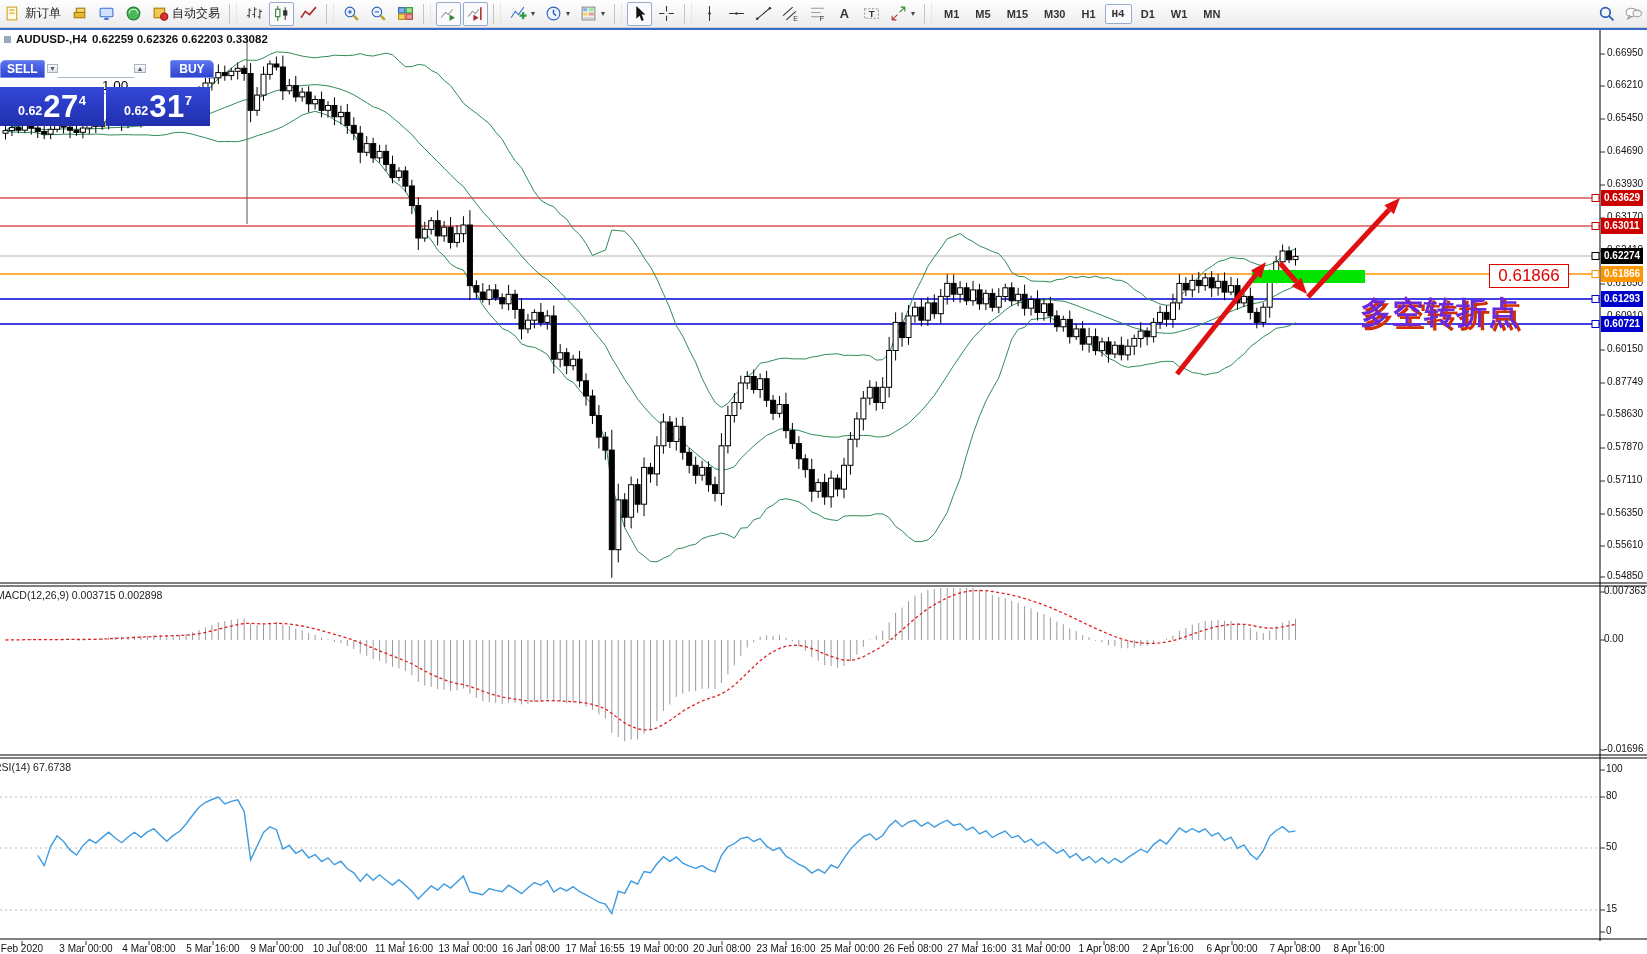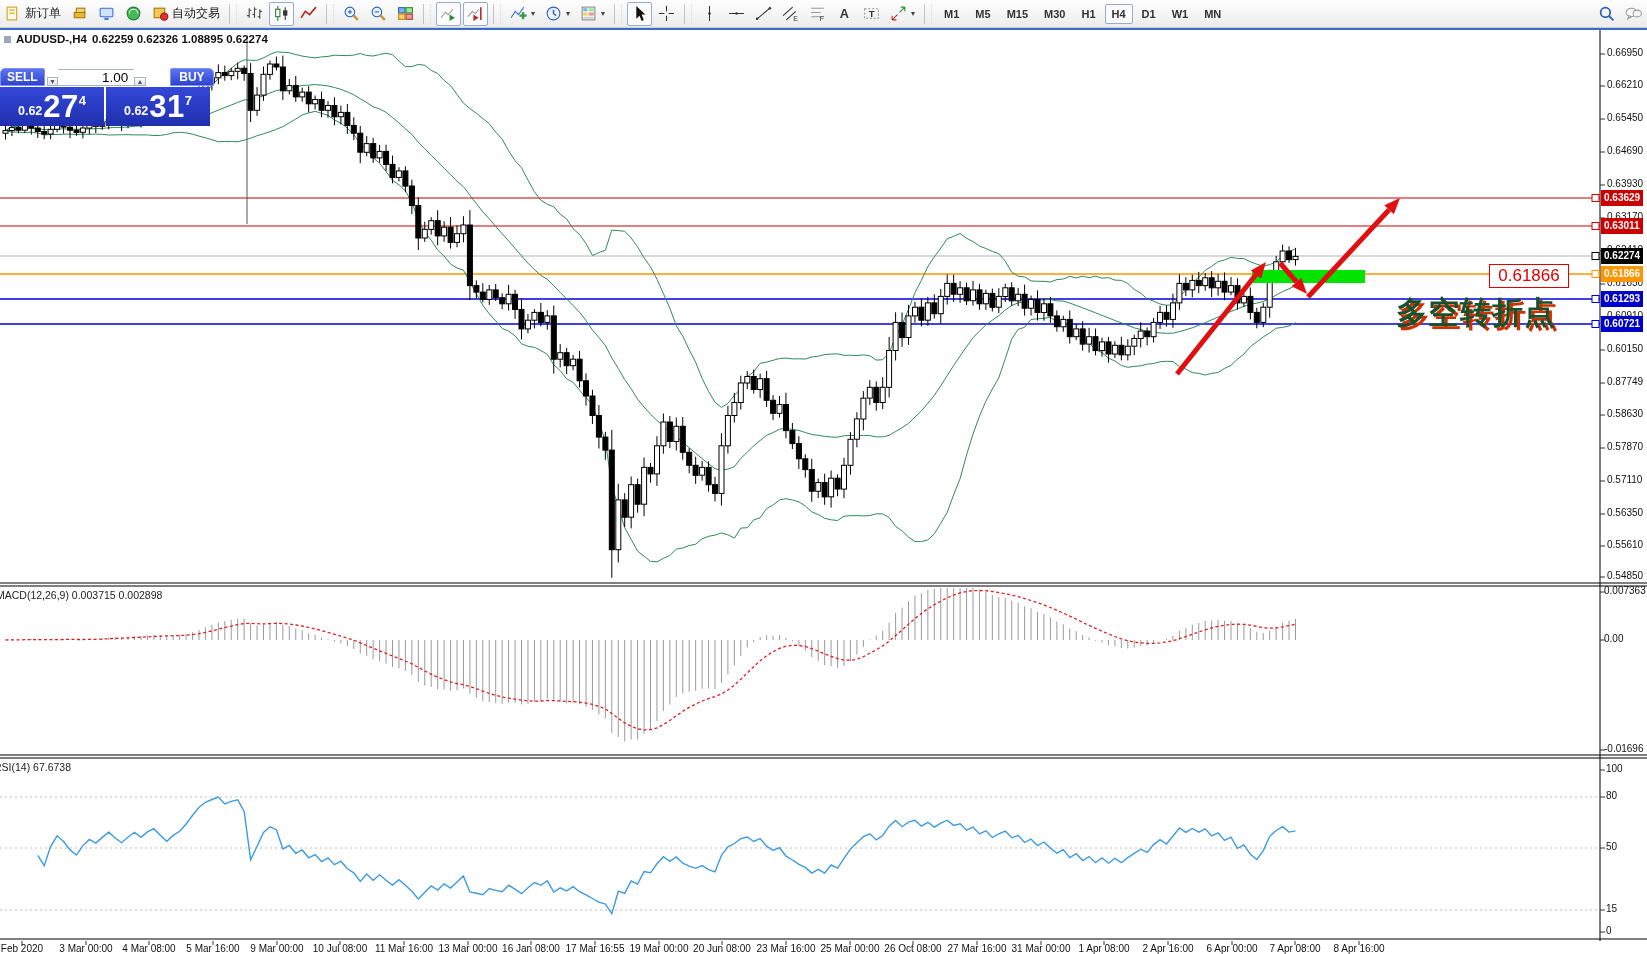--- a/index.html
+++ b/index.html
@@ -4,42 +4,42 @@
 <style>
   html,body{margin:0;padding:0;width:1647px;height:954px;overflow:hidden;background:#fff;
     font-family:"Liberation Sans",sans-serif;}
   
   #toolbar{position:absolute;top:0;left:0;width:1647px;height:28px;z-index:10;
     background:linear-gradient(#fefefe,#ececec);display:flex;align-items:center;
     box-sizing:border-box;border-bottom:1px solid #cfcfcf;}
   .tbtn{height:24px;min-width:25px;border:1px solid transparent;background:transparent;
     display:flex;align-items:center;justify-content:center;gap:3px;padding:0 3px;margin:0 1px;
     font:12px "Liberation Sans",sans-serif;color:#222;box-sizing:border-box;}
-  .tbtn.active{border:1px solid #96abce;background:#fbfbfd;border-radius:2px;}
+  .tbtn.active{border:1px solid #96abce;background:#fbfbfd;border-radius:2px;font-family:Liberation Mono, monospace;}
   .tbtn .ddn{font-size:8px;color:#444;margin-left:1px;}
   .tf{font:bold 11px "Liberation Sans",sans-serif;color:#333;padding:0 6px;height:20px;}
   .tsep{width:6px;height:20px;border-left:1px solid #c4c4c4;border-right:1px dotted #dadada;margin:0 4px;}
   .tspacer{flex:1;}
   .ticn{display:flex;align-items:center;}
   
   #chart-svg{position:absolute;left:0;top:0;z-index:1;}
   #overlay{position:absolute;left:0;top:0;width:1647px;height:954px;z-index:3;pointer-events:none;}
   #chart-title{position:absolute;left:4px;top:33px;z-index:4;font:bold 11.5px "Liberation Sans",sans-serif;color:#111;
     display:flex;align-items:center;gap:5px;}
   #chart-title .wicon{width:7px;height:7px;background:#9aa7bd;display:inline-block;}
   #macd-label{position:absolute;left:-4px;top:589px;z-index:4;font:10.5px "Liberation Sans",sans-serif;color:#222;}
   #rsi-label{position:absolute;left:-6px;top:761px;z-index:4;font:10.5px "Liberation Sans",sans-serif;color:#222;}
   #price-note{position:absolute;left:1489px;top:264px;width:78px;height:22px;z-index:4;
     border:1px solid #e00000;background:#fff;color:#e00000;font:17px "Liberation Sans",sans-serif;
     text-align:center;line-height:22px;}
-  #cn-note{position:absolute;left:1396px;top:292px;z-index:4;font:bold 31px "DejaVu Sans",sans-serif;
-    color:#14532d;text-shadow:3px 3px 0 #d03000;letter-spacing:1px;}
+  #cn-note{position:absolute;left:1360px;top:292px;z-index:4;font:bold 31px "DejaVu Sans",sans-serif;
+    color:#6d28d9;text-shadow:3px 3px 0 #d03000;letter-spacing:1px;}
   
   #oneclick{position:absolute;left:0;top:51px;width:214px;z-index:4;}
-  .oc-top{display:flex;height:35px;align-items:flex-end;}
+  .oc-top{display:flex;height:35px;align-items:center;}
   .oc-tab{border:1px solid #7c90f0;color:#fff;font:bold 12px "Liberation Sans",sans-serif;
     background:linear-gradient(#5b74f0,#2e44cf);cursor:pointer;}
   .oc-sell{width:46px;border-radius:5px 2px 0 0;}
   .oc-buy{width:58px;margin-left:24px;border-radius:2px 5px 0 0;}
   .oc-spin{width:16px;border:1px solid #a7b4c4;background:linear-gradient(#fdfdfd,#dfe3ea);
     color:#556;font-size:7px;padding:0;}
   .oc-vol{width:64px;border:1px solid #a7b4c4;border-left:none;border-right:none;
     font:13.5px "Liberation Sans",sans-serif;text-align:right;padding:0 6px;margin-top:33px;}
   .oc-prices{display:flex;height:39px;margin-top:1px;}
   .oc-p{width:104px;background:linear-gradient(#3448d8,#1f2fae);color:#fff;display:flex;
@@ -1084,34 +1084,34 @@
     <div style="position: absolute; left: 242px; top: 943px; width: 70px; text-align: center; font: 10px &quot;Liberation Sans&quot;, sans-serif; color: rgb(17, 17, 17);">9 Mar 00:00</div>
     <div style="position: absolute; left: 305px; top: 943px; width: 70px; text-align: center; font: 10px &quot;Liberation Sans&quot;, sans-serif; color: rgb(17, 17, 17);">10 Jul 08:00</div>
     <div style="position: absolute; left: 369px; top: 943px; width: 70px; text-align: center; font: 10px &quot;Liberation Sans&quot;, sans-serif; color: rgb(17, 17, 17);">11 Mar 16:00</div>
     <div style="position: absolute; left: 433px; top: 943px; width: 70px; text-align: center; font: 10px &quot;Liberation Sans&quot;, sans-serif; color: rgb(17, 17, 17);">13 Mar 00:00</div>
     <div style="position: absolute; left: 496px; top: 943px; width: 70px; text-align: center; font: 10px &quot;Liberation Sans&quot;, sans-serif; color: rgb(17, 17, 17);">16 Jan 08:00</div>
     <div style="position: absolute; left: 560px; top: 943px; width: 70px; text-align: center; font: 10px &quot;Liberation Sans&quot;, sans-serif; color: rgb(17, 17, 17);">17 Mar 16:55</div>
     <div style="position: absolute; left: 624px; top: 943px; width: 70px; text-align: center; font: 10px &quot;Liberation Sans&quot;, sans-serif; color: rgb(17, 17, 17);">19 Mar 00:00</div>
     <div style="position: absolute; left: 687px; top: 943px; width: 70px; text-align: center; font: 10px &quot;Liberation Sans&quot;, sans-serif; color: rgb(17, 17, 17);">20 Jun 08:00</div>
     <div style="position: absolute; left: 751px; top: 943px; width: 70px; text-align: center; font: 10px &quot;Liberation Sans&quot;, sans-serif; color: rgb(17, 17, 17);">23 Mar 16:00</div>
     <div style="position: absolute; left: 815px; top: 943px; width: 70px; text-align: center; font: 10px &quot;Liberation Sans&quot;, sans-serif; color: rgb(17, 17, 17);">25 Mar 00:00</div>
-    <div style="position: absolute; left: 878px; top: 943px; width: 70px; text-align: center; font: 10px &quot;Liberation Sans&quot;, sans-serif; color: rgb(17, 17, 17);">26 Oct 08:00</div>
+    <div style="position: absolute; left: 878px; top: 943px; width: 70px; text-align: center; font: 10px &quot;Liberation Sans&quot;, sans-serif; color: rgb(17, 17, 17);">26 Feb 08:00</div>
     <div style="position: absolute; left: 942px; top: 943px; width: 70px; text-align: center; font: 10px &quot;Liberation Sans&quot;, sans-serif; color: rgb(17, 17, 17);">27 Mar 16:00</div>
     <div style="position: absolute; left: 1006px; top: 943px; width: 70px; text-align: center; font: 10px &quot;Liberation Sans&quot;, sans-serif; color: rgb(17, 17, 17);">31 Mar 00:00</div>
     <div style="position: absolute; left: 1069px; top: 943px; width: 70px; text-align: center; font: 10px &quot;Liberation Sans&quot;, sans-serif; color: rgb(17, 17, 17);">1 Apr 08:00</div>
     <div style="position: absolute; left: 1133px; top: 943px; width: 70px; text-align: center; font: 10px &quot;Liberation Sans&quot;, sans-serif; color: rgb(17, 17, 17);">2 Apr 16:00</div>
     <div style="position: absolute; left: 1197px; top: 943px; width: 70px; text-align: center; font: 10px &quot;Liberation Sans&quot;, sans-serif; color: rgb(17, 17, 17);">6 Apr 00:00</div>
     <div style="position: absolute; left: 1260px; top: 943px; width: 70px; text-align: center; font: 10px &quot;Liberation Sans&quot;, sans-serif; color: rgb(17, 17, 17);">7 Apr 08:00</div>
     <div style="position: absolute; left: 1324px; top: 943px; width: 70px; text-align: center; font: 10px &quot;Liberation Sans&quot;, sans-serif; color: rgb(17, 17, 17);">8 Apr 16:00</div>
   </div>
 
 <div id="chart-title">
   <span class="wicon"></span>
   <span>AUDUSD-,H4</span>
-  <span>0.62259 0.62326 1.08895 0.62274</span>
+  <span>0.62259 0.62326 0.62203 0.33082</span>
 </div>
 
 <div id="oneclick">
   <div class="oc-top">
     <button class="oc-tab oc-sell">SELL</button>
     <span style="width:3px"></span>
     <button class="oc-spin">
       <span>▼</span></button>
     <input class="oc-vol" value="1.00" style="">
     <button class="oc-spin">

